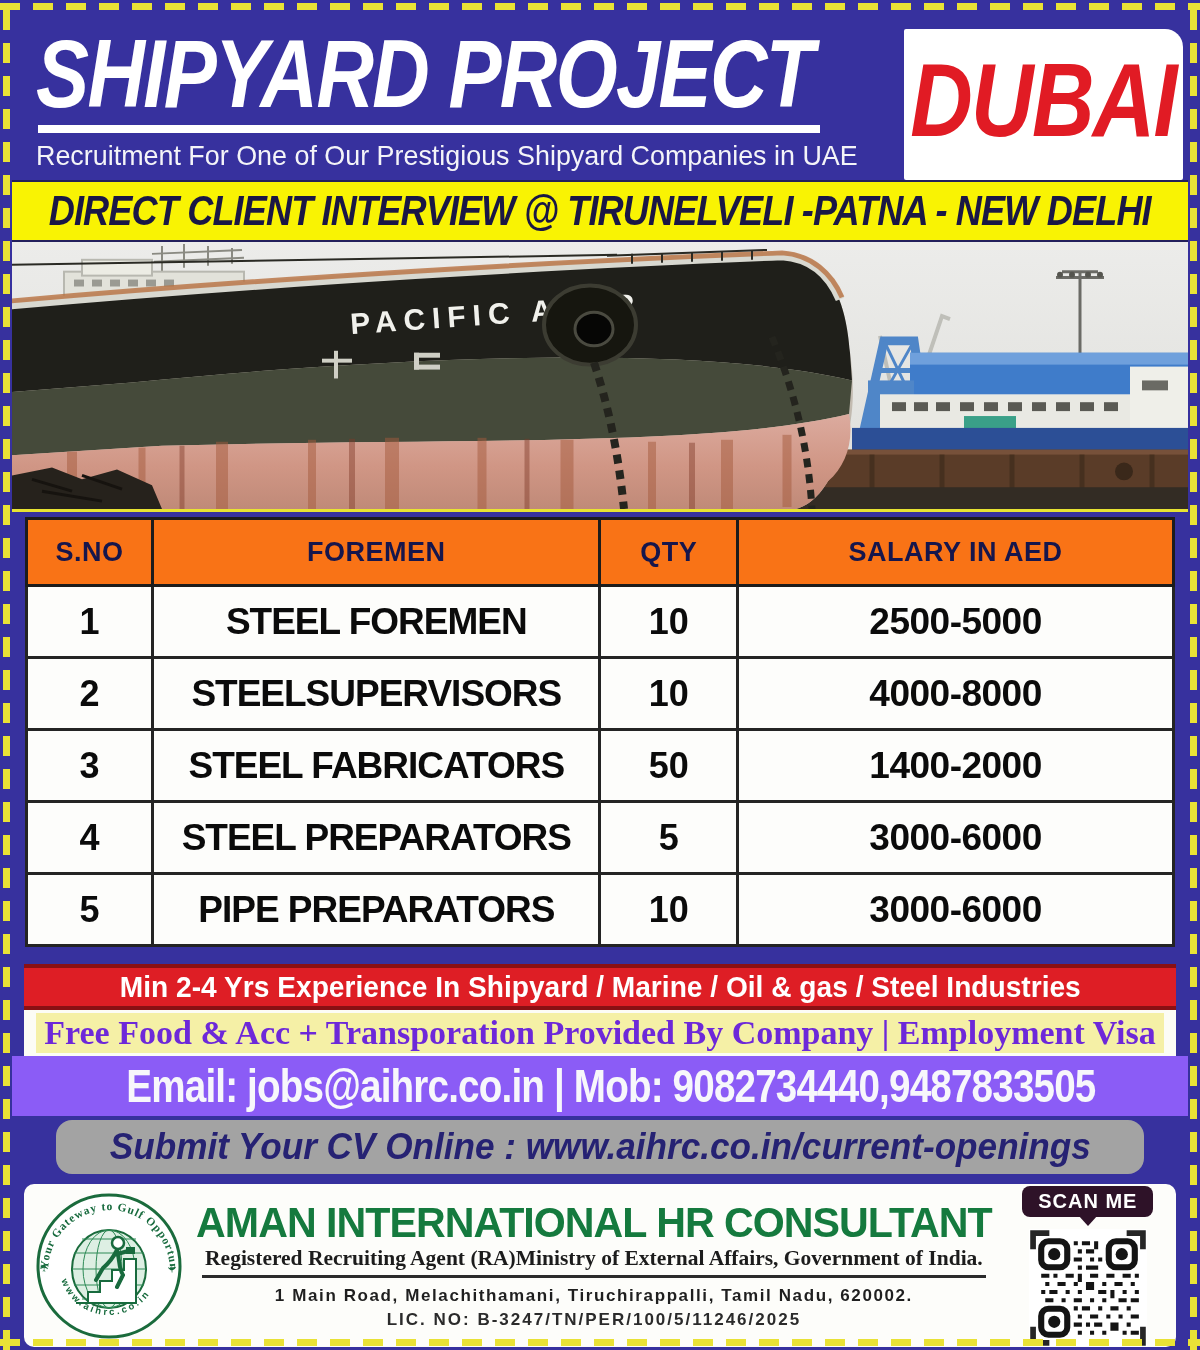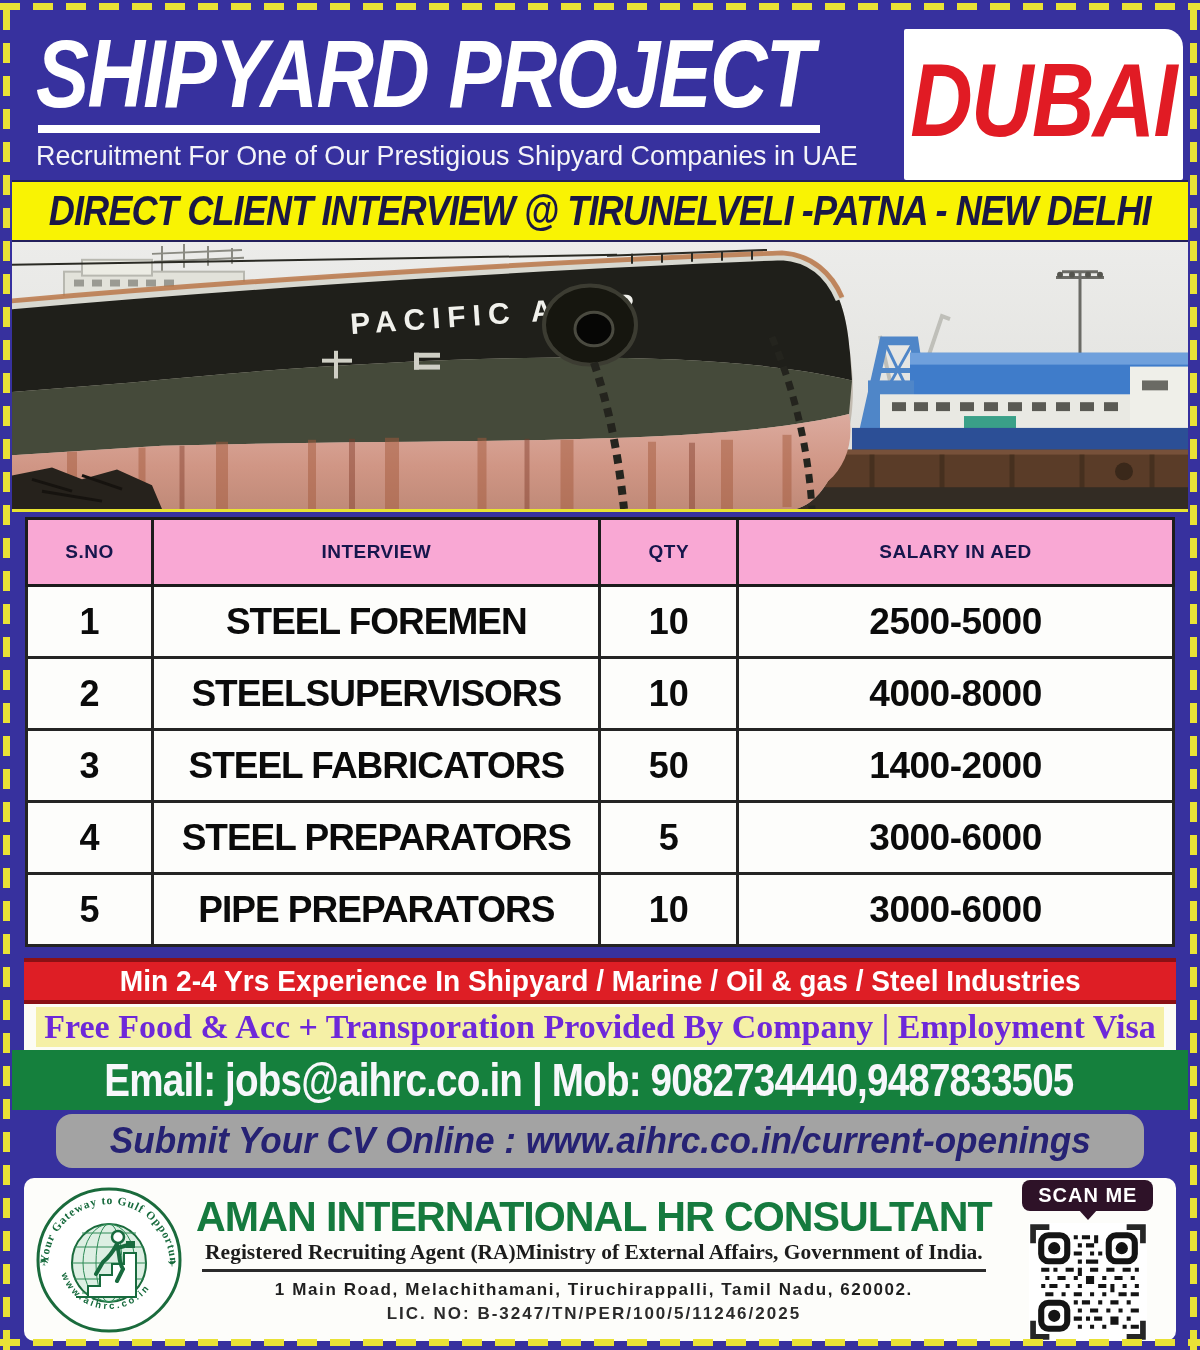--- a/index.html
+++ b/index.html
@@ -29,37 +29,37 @@
   .band-interview { flex:none; height:62px; background:#f9f303; display:flex; align-items:center; justify-content:center; border-top:2px solid #23205c; border-bottom:2px solid #23205c; }
   .band-interview span { font-size:42px; font-weight:900; font-style:italic; color:#1a1745; white-space:nowrap; display:inline-block; transform:scaleX(.86); letter-spacing:-1px; }
 
   
   .ship-wrap { flex:none; height:270px; border-bottom:3px solid #e8e332; position:relative; }
   .ship-wrap svg { display:block; width:100%; height:100%; }
 
   
   .table-wrap { flex:none; padding:5px 13px 3px; }
   table { width:100%; border-collapse:collapse; background:#fdfdfb; border:3px solid #1c1c1c; table-layout:fixed; }
-  th { background:#f9a8d4; color:#16164c; font-size:19px; font-weight:800; height:67px; border:3px solid #1c1c1c; letter-spacing:.5px; }
+  th { background:#f97316; color:#16164c; font-size:27px; font-weight:800; height:67px; border:3px solid #1c1c1c; letter-spacing:.5px; }
   td { height:72px; text-align:center; border:3px solid #242424; color:#0b0b0b; font-weight:800; background:#fdfdfb; }
   td.c-sno { font-size:36px; }
   td.c-pos { font-size:37px; letter-spacing:-1px; }
   td.c-qty { font-size:36px; }
   td.c-sal { font-size:37px; letter-spacing:-.5px; }
 
   
-  .band-exp { flex:none; height:46px; margin:8px 12px 0; background:#de1e25; border-top:4px solid #8a1014; border-bottom:4px solid #8a1014; display:flex; align-items:center; justify-content:center; }
+  .band-exp { flex:none; height:46px; margin:14px 12px 0; background:#de1e25; border-top:4px solid #8a1014; border-bottom:4px solid #8a1014; display:flex; align-items:center; justify-content:center; }
   .band-exp span { color:#ffffff; font-size:29px; font-weight:800; white-space:nowrap; display:inline-block; transform:scaleX(.97); }
 
   
   .band-benefit { flex:none; height:46px; margin:0 12px; background:#fcfcf5; display:flex; align-items:center; justify-content:center; }
   .band-benefit span { font-family:"Liberation Serif", serif; font-size:34px; font-weight:700; color:#6d28d9; background:#f5f0a6; padding:1px 8px; white-space:nowrap; }
 
   
-  .band-contact { flex:none; height:60px; background:#15803d; display:flex; align-items:center; justify-content:flex-start; }
+  .band-contact { flex:none; height:60px; background:#8b5cf6; display:flex; align-items:center; justify-content:flex-end; }
   .band-contact span { color:#f7f7fb; font-size:46px; font-weight:800; white-space:nowrap; display:inline-block; transform:scaleX(.84); letter-spacing:-1px; }
 
   
   .band-submit { flex:none; height:62px; padding:4px 44px 4px; }
   .band-submit .pill { height:54px; background:#a3a3a3; border-radius:16px; display:flex; align-items:center; justify-content:center; }
   .band-submit span { color:#262273; font-size:37px; font-weight:800; font-style:italic; white-space:nowrap; display:inline-block; transform:scaleX(.95); }
 
   
   .footer { flex:1; margin:6px 12px 8px; background:#fdfdfa; border-radius:10px; display:flex; align-items:center; padding:0 6px; }
   .logo-box { flex:none; width:158px; display:flex; align-items:center; justify-content:center; }
@@ -273,21 +273,21 @@
       <table>
         <colgroup>
             <col style="width:11%">
             <col style="width:39%">
             <col style="width:12%">
             <col style="width:38%">
           </colgroup>
         <thead>
           <tr>
             <th>S.NO</th>
-            <th>INTERVIEW</th>
+            <th>FOREMEN</th>
             <th>QTY</th>
             <th>SALARY IN AED</th>
           </tr>
         </thead>
         <tbody>
           <tr>
             <td class="c-sno">1</td>
             <td class="c-pos">STEEL FOREMEN</td>
             <td class="c-qty">10</td>
             <td class="c-sal">2500-5000</td>

